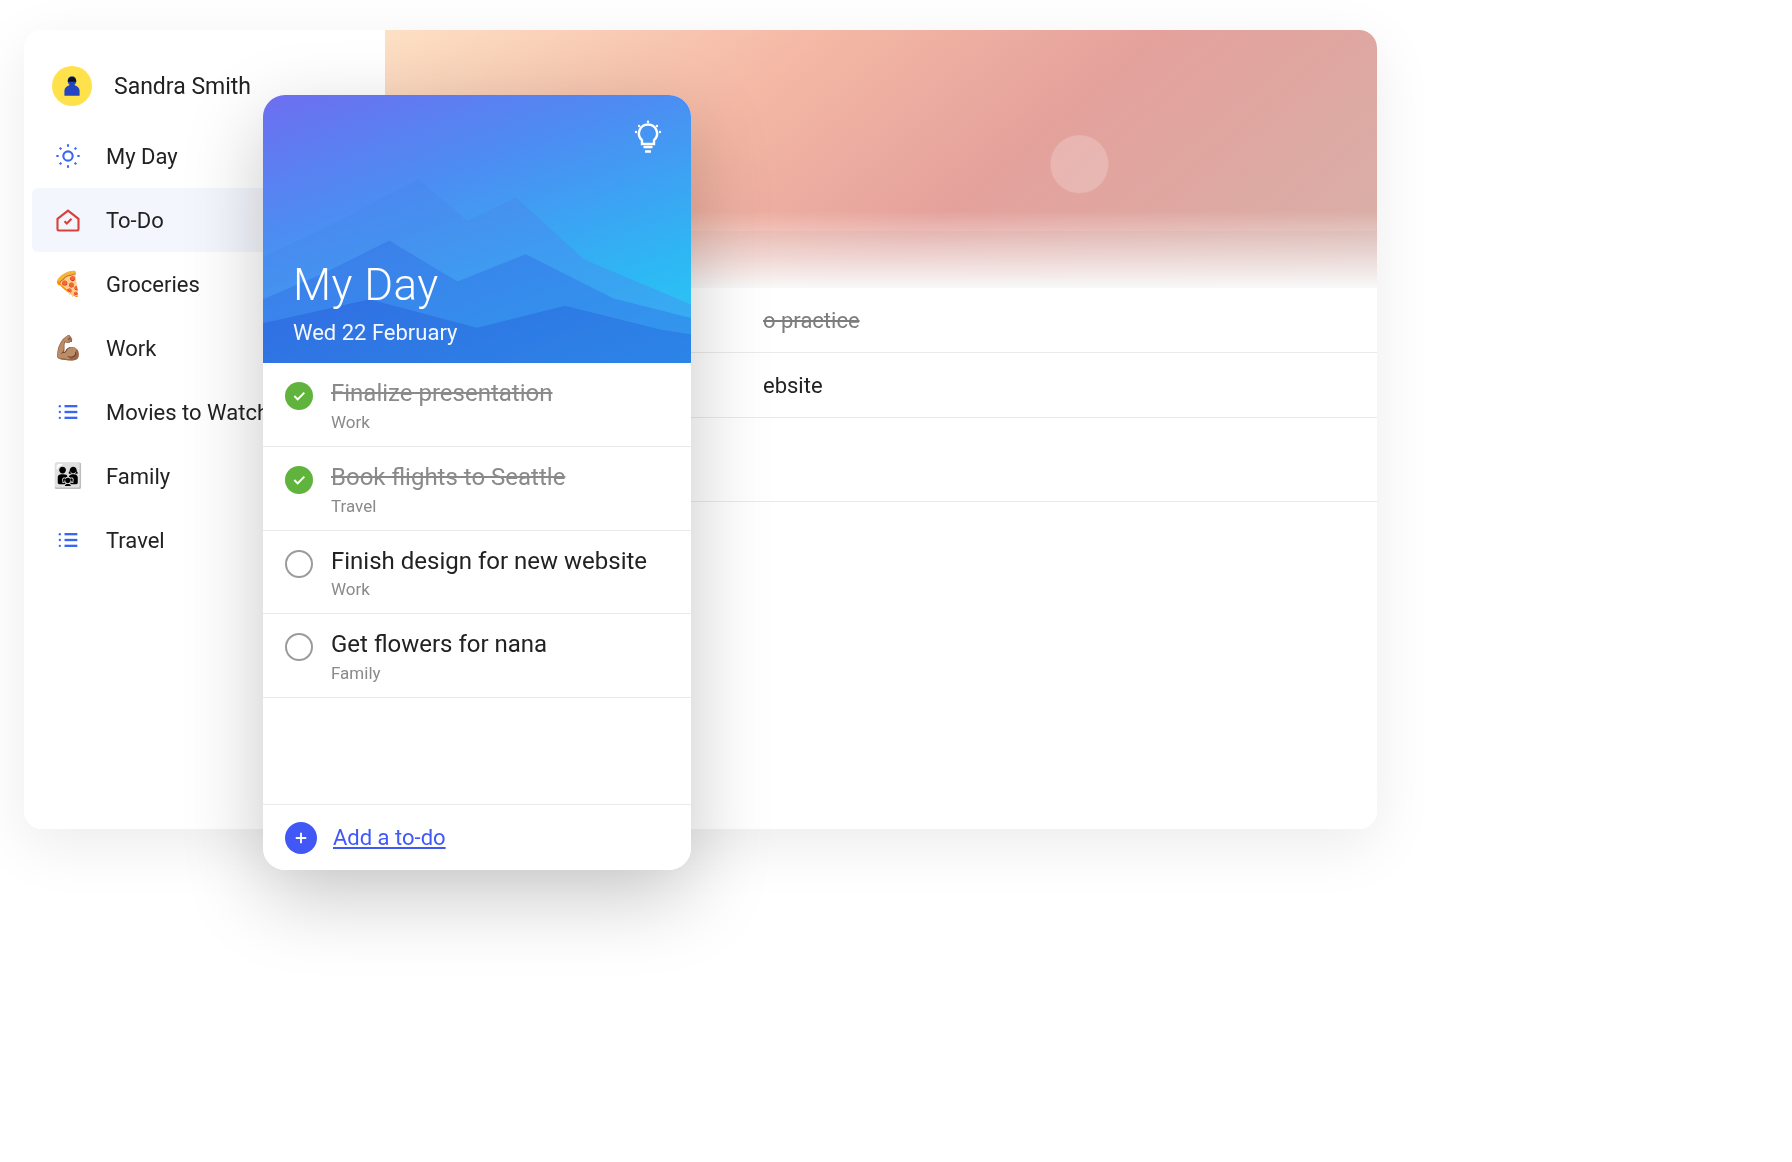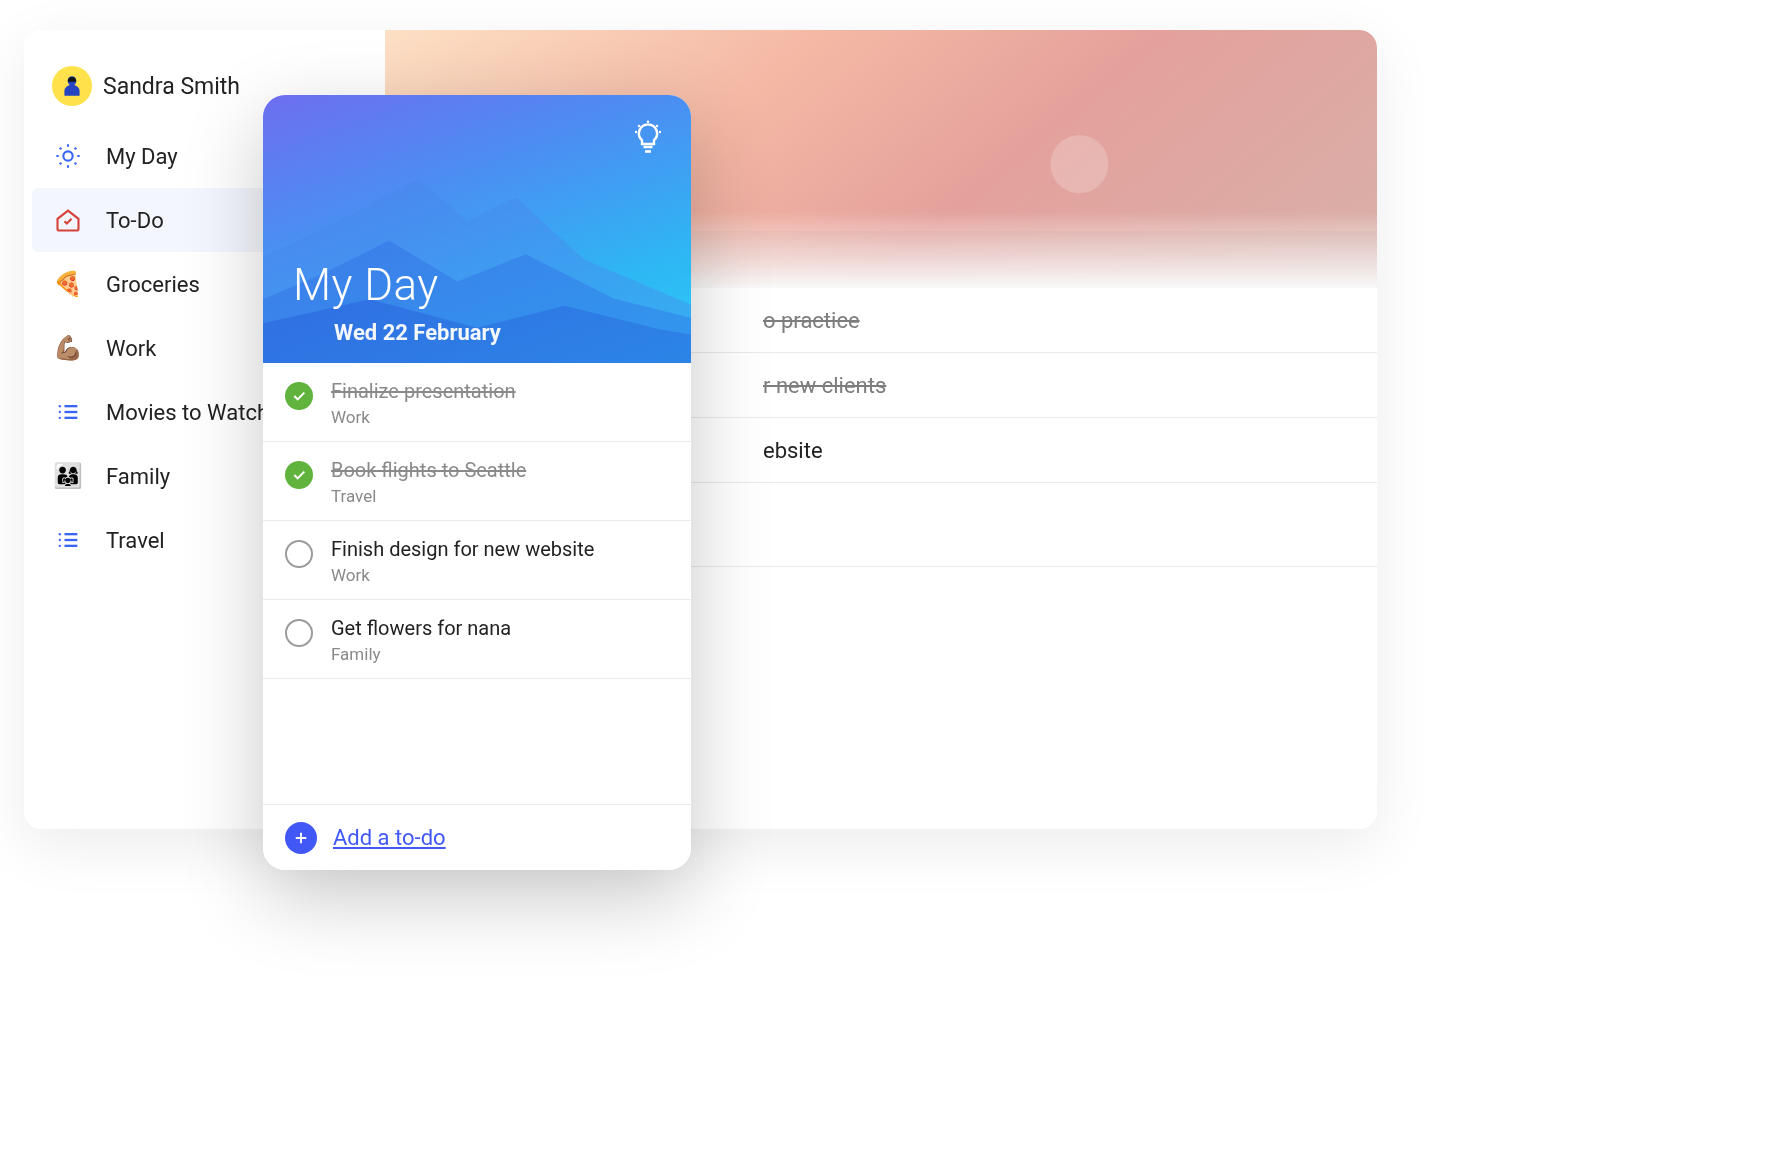--- a/index.html
+++ b/index.html
@@ -66,21 +66,21 @@
   .sb-label{white-space:nowrap;overflow:hidden;text-overflow:ellipsis;}
   .sb-newlist .sb-label{color:var(--sidebar-blue);}
 
   
   .avatar{
     width:40px;height:40px;border-radius:50%;
     background:#FFE24B;
     display:flex;align-items:center;justify-content:center;
     flex:0 0 40px;
   }
-  .sb-user{gap:11px;margin-bottom:6px;font-size:23px;}
+  .sb-user{gap:22px;margin-bottom:6px;font-size:23px;}
 
   
   .stroke-blue{stroke:var(--sidebar-blue);}
   .stroke-red {stroke:var(--sidebar-red);}
 
   
   .main{
     position:absolute;
     left:361px;top:0;right:0;bottom:0;
     background:#fff;
@@ -157,42 +157,42 @@
     background:linear-gradient(160deg,#2F62DE,#2A7FE5);
     clip-path:polygon(0% 100%,0% 70%,28% 42%,50% 68%,68% 48%,88% 70%,100% 78%,100% 100%);
     opacity:.75;
   }
   .m-hero h1{
     position:absolute;left:30px;bottom:52px;margin:0;
     font-weight:300;font-size:44px;letter-spacing:.5px;
   }
   .m-hero .m-date{
     position:absolute;left:30px;bottom:18px;
-    font-size:22px;font-weight:700;opacity:.95;margin-left:41px;
+    font-size:22px;font-weight:400;opacity:.95;
   }
   .m-hero .bulb{
     position:absolute;top:22px;right:22px;
     width:42px;height:42px;
     display:flex;align-items:center;justify-content:center;
   }
 
   .m-list{position:absolute;top:268px;left:0;right:0;bottom:66px;background:#fff;}
   .m-item{
     display:flex;align-items:flex-start;gap:18px;
     padding:16px 22px 14px 22px;
     border-bottom:1px solid var(--line);
   }
   .m-check{
     width:28px;height:28px;border-radius:50%;
     flex:0 0 28px;margin-top:3px;
     display:flex;align-items:center;justify-content:center;
   }
   .m-check.todo{border:2.5px solid #9B9B9B;}
   .m-check.done{background:var(--green-check);}
-  .m-title{font-size:20px;color:var(--text-dark);line-height:1.2;}
+  .m-title{font-size:24px;color:var(--text-dark);line-height:1.2;}
   .m-title.done{color:#8A8A8A;text-decoration:line-through;}
   .m-sub{font-size:17px;color:#8A8A8A;margin-top:4px;}
 
   .m-add{
     position:absolute;left:0;right:0;bottom:0;height:66px;
     display:flex;align-items:center;gap:16px;
     padding:0 22px;
     border-top:1px solid var(--line);
     color:var(--mobile-add);
     font-size:22px;
@@ -288,24 +288,20 @@
     </div>
 
   </div>
 
   <div class="main">
     <div class="main-hero"></div>
     <div class="main-list">
       <div class="main-item done">
           <span class="lead"></span>
           <span>o practice</span>
-        </div>
-      <div class="main-item done">
-          <span class="lead"></span>
-          <span>r new clients</span>
         </div>
       <div class="main-item">
           <span class="lead"></span>
           <span>ebsite</span>
         </div>
       <div class="gap-row"></div>
     </div>
   </div>
 </div>
 

